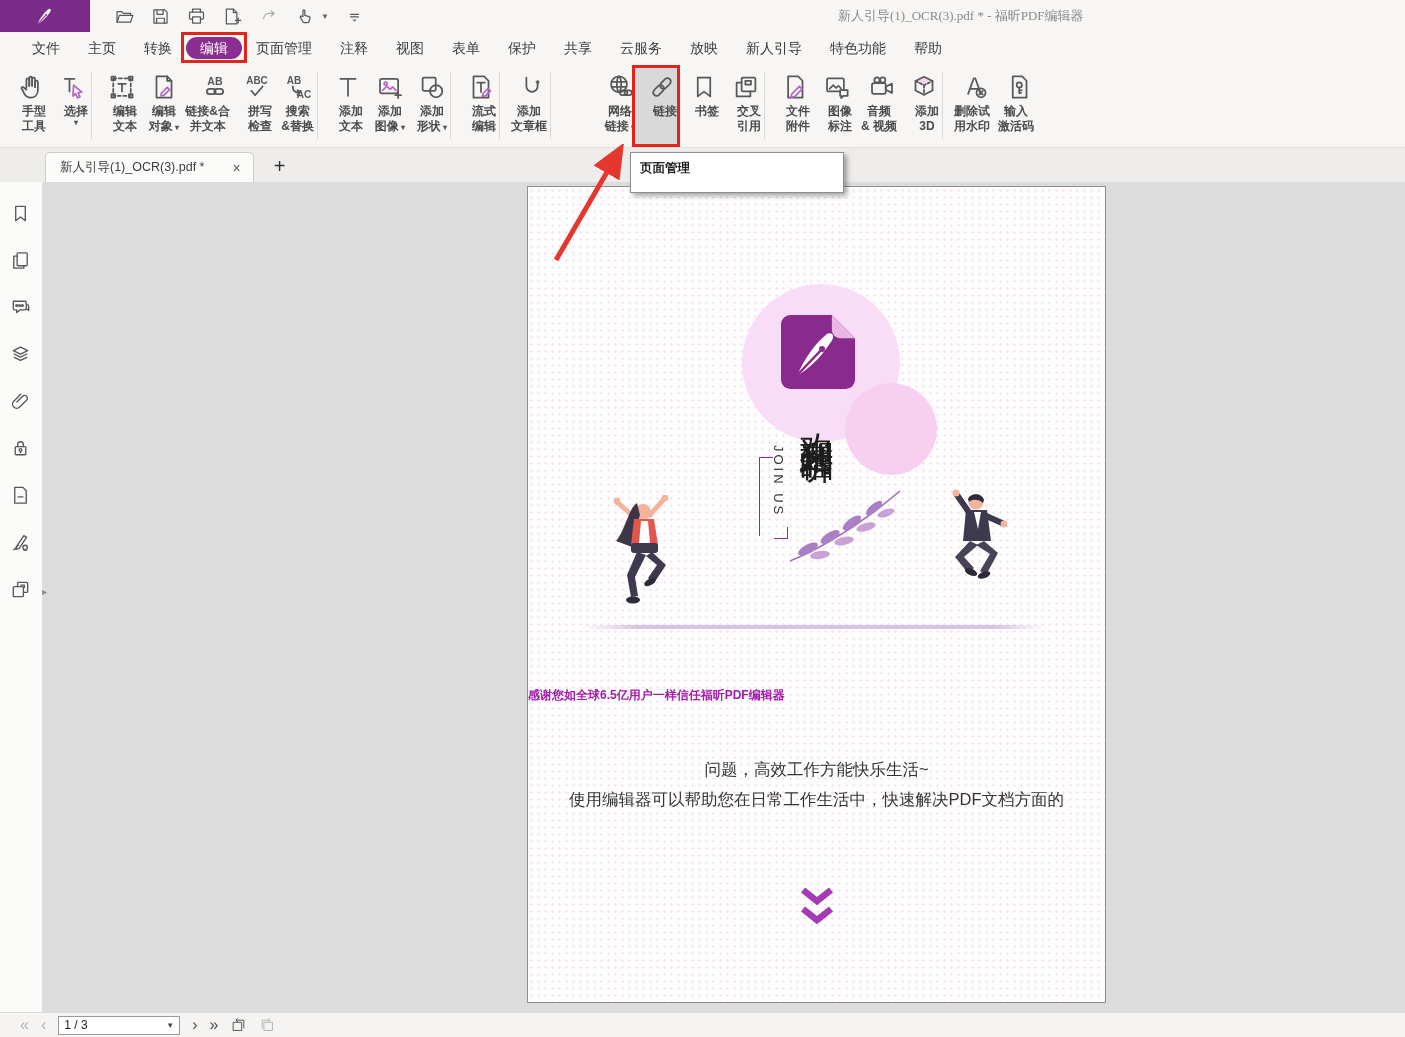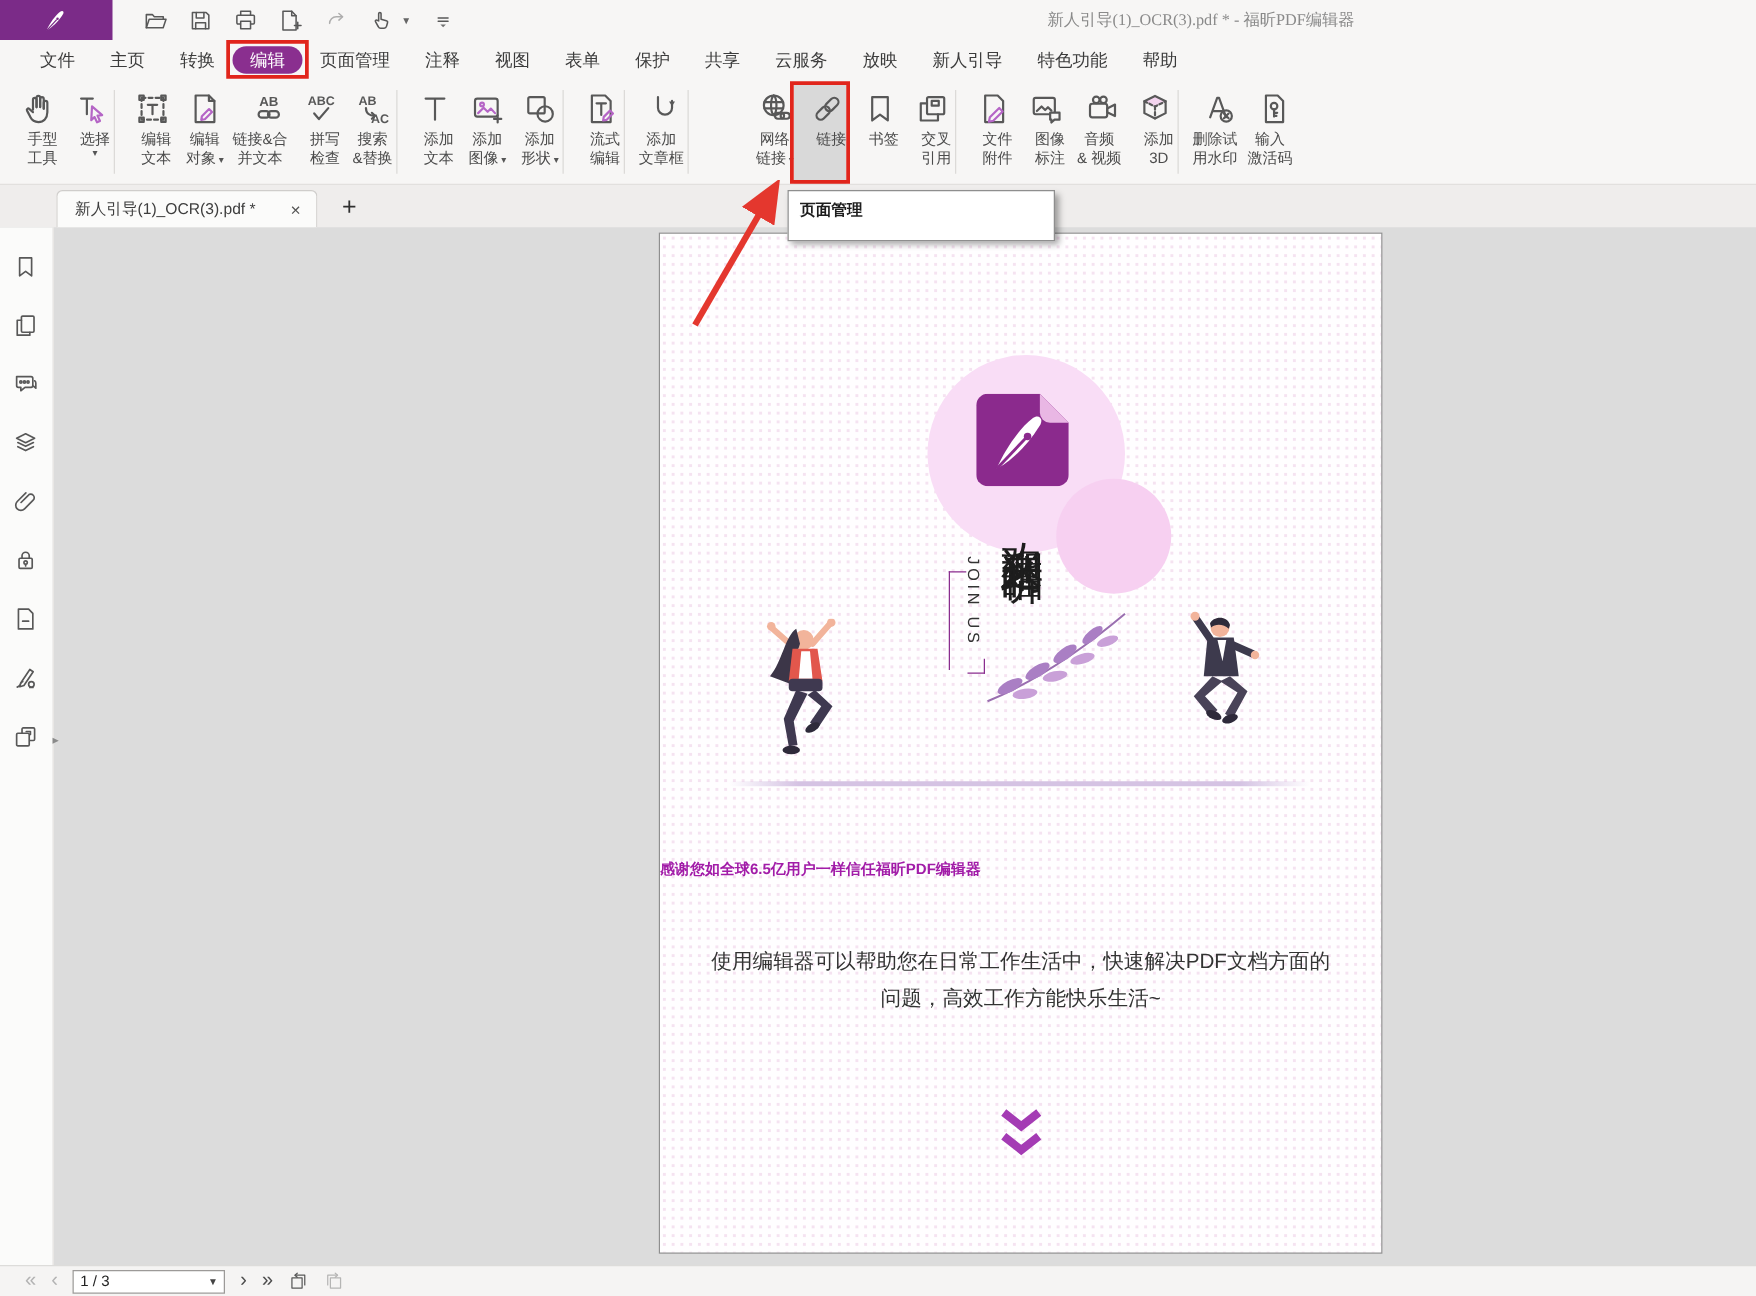--- a/index.html
+++ b/index.html
@@ -21,21 +21,21 @@
            display:flex;align-items:center;padding-left:18px;box-sizing:border-box;}
   .menu-item{position:relative;padding:0 14px;font-size:14px;color:#3c3c3c;height:22px;line-height:22px;cursor:default;}
   .menu-item.selected{background:#8a2f8f;color:#fff;border-radius:12px;}
   .menu-item.highlighted::after{content:'';position:absolute;left:-5px;right:-5px;top:-5px;bottom:-4px;border:3px solid #e1251b;}
   
   .ribbon{position:absolute;left:0;top:64px;width:1405px;height:84px;background:#f7f6f5;
           border-bottom:1px solid #e2e0de;display:flex;align-items:stretch;padding:3px 4px 0 4px;box-sizing:border-box;}
   .ribbon-btn{position:relative;display:flex;flex-direction:column;align-items:flex-end;padding-top:5px;flex:0 0 auto;}
   .ribbon-btn .ic{width:30px;height:30px;}
   .ribbon-btn .ic svg{width:30px;height:30px;}
-  .ribbon-btn .lbl{font-size:12px;color:#4b4b4b;text-align:center;line-height:15px;margin-top:2px;white-space:nowrap;}
+  .ribbon-btn .lbl{font-size:12px;color:#4b4b4b;text-align:center;line-height:15px;margin-top:2px;white-space:nowrap;font-weight:bold;}
   .ribbon-btn.selected{background:#d9d9d9;}
   .ribbon-btn.highlighted::after{content:'';position:absolute;left:-3px;right:-3px;top:-2px;bottom:0px;border:3px solid #e1251b;}
   .caret{font-size:8px;color:#555;line-height:8px;}
   .v-sep{width:1px;background:#dcdad8;margin:5px 3px 8px 3px;flex:0 0 auto;}
   .ik :is(path,rect,circle,line){stroke:#585858;stroke-width:1.4;fill:none;stroke-linecap:round;stroke-linejoin:round;}
   
   .tabbar{position:absolute;left:0;top:148px;width:1405px;height:34px;background:#efedec;
           display:flex;align-items:flex-end;padding-left:45px;box-sizing:border-box;}
   .tab{height:29px;background:#fbfbfa;border:1px solid #cfcdcb;border-bottom:none;border-radius:5px 5px 0 0;
        display:flex;align-items:center;padding:0 12px 0 14px;font-size:12.5px;color:#3d3d3d;}
@@ -549,22 +549,22 @@
         <path d="M46 54 L31 70 L44 86 L50 81 L40 70 L54 58 Z" fill="#494358"></path>
         <ellipse cx="47" cy="85" rx="6.6" ry="3.3" fill="#2e2a3a" transform="rotate(25 47 85)"></ellipse>
         <path d="M60 54 L74 66 L62 88 L56 84 L66 67 L52 58 Z" fill="#494358"></path>
         <ellipse cx="60" cy="88" rx="6.6" ry="3.3" fill="#2e2a3a" transform="rotate(-20 60 88)"></ellipse>
       </svg>
 
       <div class="ground"></div>
 
       <div class="headline">感谢您如全球6.5亿用户一样信任福昕PDF编辑器</div>
       <div class="doc-body">
+        <div>问题，高效工作方能快乐生活~</div>
         <div>使用编辑器可以帮助您在日常工作生活中，快速解决PDF文档方面的</div>
-        <div>问题，高效工作方能快乐生活~</div>
       </div>
 
       <svg class="chevrons" width="36" height="42" viewBox="0 0 36 42">
         <path d="M4 4 L18 15 L32 4" stroke="#a43bb4" stroke-width="6.5" fill="none" stroke-linejoin="miter"></path>
         <path d="M4 23 L18 34 L32 23" stroke="#a43bb4" stroke-width="6.5" fill="none" stroke-linejoin="miter"></path>
       </svg>
     </div>
   </div>
 
   <div class="statusbar">

